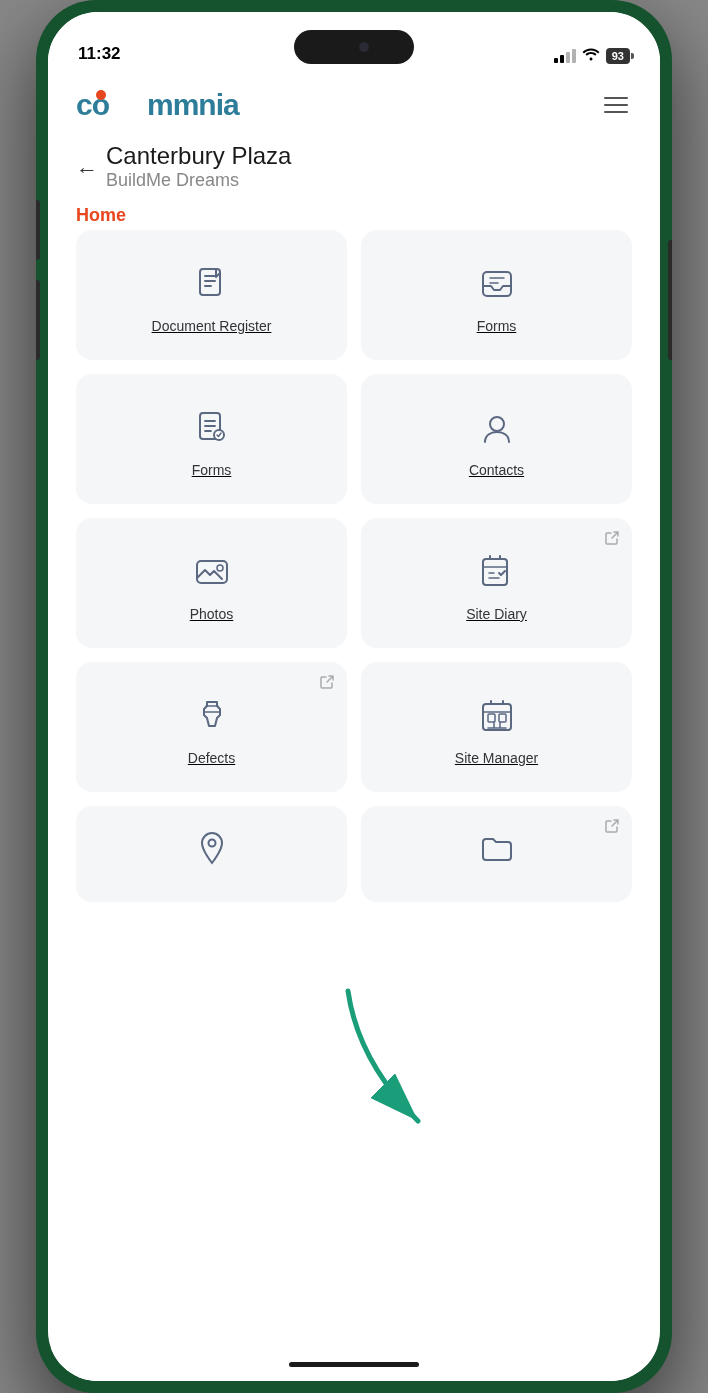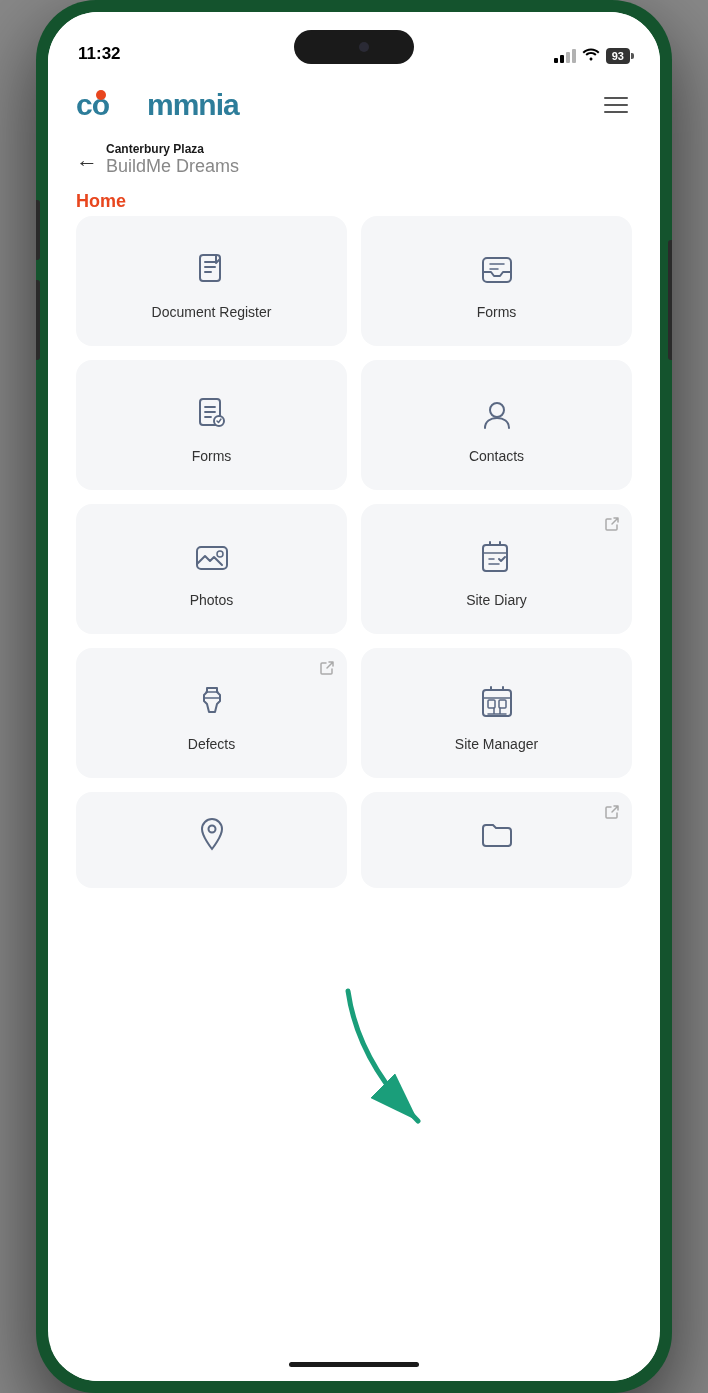--- a/index.html
+++ b/index.html
@@ -152,22 +152,22 @@
       gap: 8px;
       margin-bottom: 10px;
     }
     .back-arrow {
       font-size: 22px;
       color: #333;
       cursor: pointer;
     }
     .project-info {}
     .project-name {
-      font-size: 12px;
-      font-weight: 700;
+      font-size: 24px;
+      font-weight: 400;
       color: #1a1a1a;
     }
     .project-sub {
       font-size: 18px;
       color: #888;
     }
     
     .section-title {
       font-size: 18px;
       font-weight: 700;
@@ -184,20 +184,21 @@
       background: #f5f6f8;
       border-radius: 16px;
       padding: 28px 16px 22px;
       display: flex;
       flex-direction: column;
       align-items: center;
       justify-content: center;
       position: relative;
       cursor: pointer;
       min-height: 130px;
+      text-decoration: underline;
     }
     .menu-card-icon {
       width: 44px;
       height: 44px;
       margin-bottom: 12px;
       color: #4a5568;
       display: flex;
       align-items: center;
       justify-content: center;
     }

